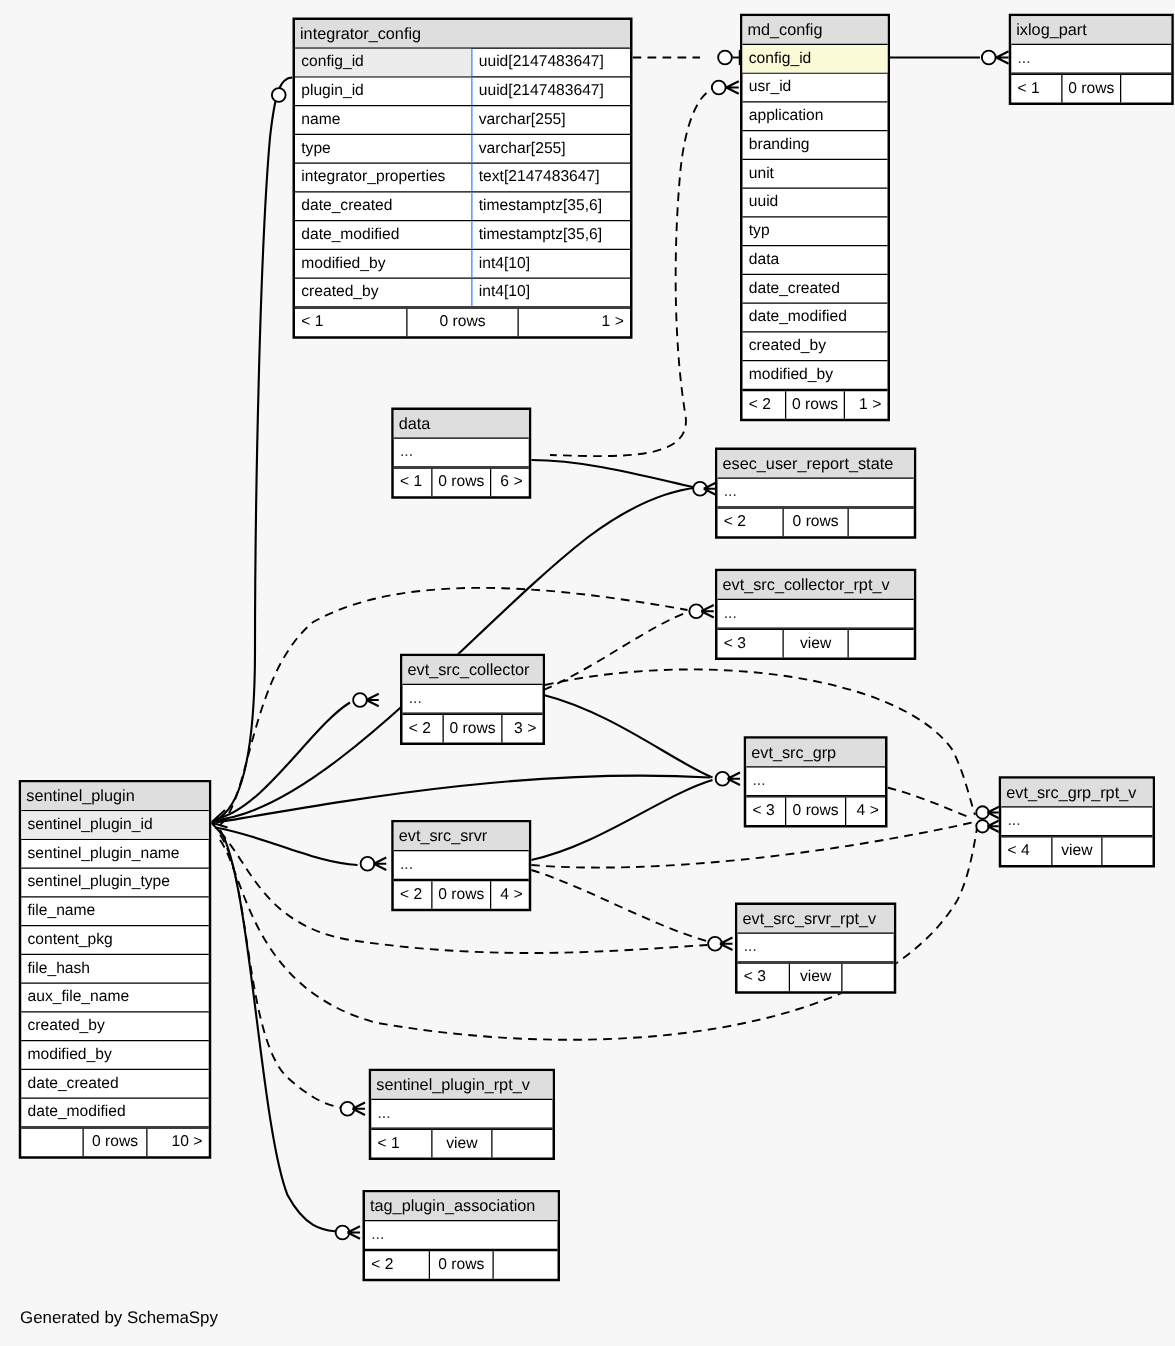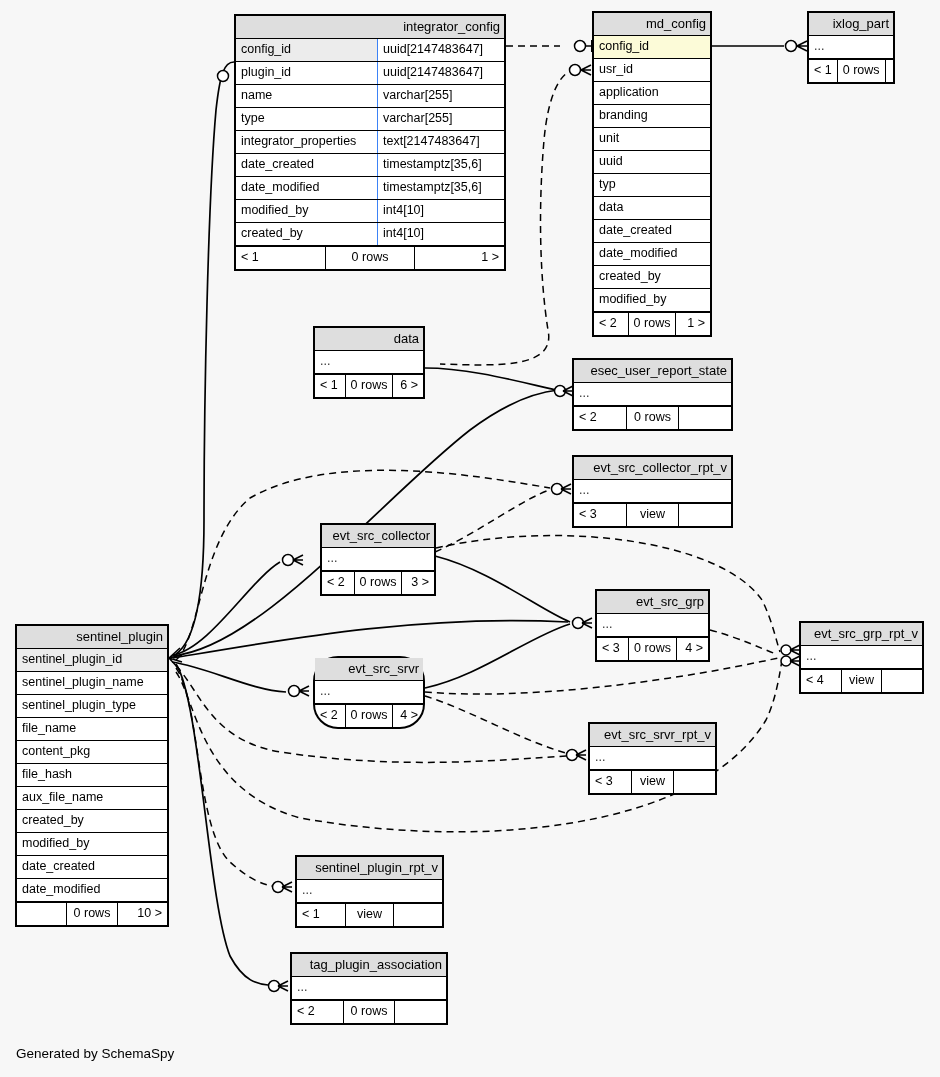--- a/index.html
+++ b/index.html
@@ -32,21 +32,21 @@
     border: 2px solid #000;
     background: #ffffff;
     box-sizing: border-box;
     font-size: 12.5px;
     color: #000;
     z-index: 5;
   }
   .table-title {
     background: #dedede;
     border-bottom: 1px solid #000;
-    text-align: right;
+    text-align: left;
     padding: 3px 4px 4px 4px;
     font-size: 13px;
     line-height: 15px;
     white-space: nowrap;
   }
   .row {
     display: flex;
     border-bottom: 1px solid #000;
     box-sizing: border-box;
   }
@@ -284,21 +284,21 @@
         </div>
         <div class="row">
           <div class="cell-name">modified_by</div>
         </div>
         <div class="footer-row">
           <div class="fr-left" style="flex: 1 1 0px;">&lt; 2</div>
           <div class="fr-mid" style="flex: 1 1 0px;">0 rows</div>
           <div class="fr-right" style="flex: 1 1 0px;">1 &gt;</div>
         </div>
       </div>
-      <div class="table-node" style="left: 807px; top: 11px; width: 88px;">
+      <div class="table-node" style="left: 807px; top: 11px; width: 132px;">
         <div class="table-title">ixlog_part</div>
         <div class="row ellipsis">
           <div class="cell-name">...</div>
         </div>
         <div class="footer-row">
           <div class="fr-left" style="flex: 1 1 0px;">&lt; 1</div>
           <div class="fr-mid" style="flex: 1 1 0px;">0 rows</div>
           <div class="fr-right" style="flex: 1 1 0px;"></div>
         </div>
       </div>
@@ -361,21 +361,21 @@
         <div class="table-title">evt_src_grp_rpt_v</div>
         <div class="row ellipsis">
           <div class="cell-name">...</div>
         </div>
         <div class="footer-row">
           <div class="fr-left" style="flex: 1 1 0px;">&lt; 4</div>
           <div class="fr-mid" style="flex: 1 1 0px;">view</div>
           <div class="fr-right" style="flex: 1 1 0px;"></div>
         </div>
       </div>
-      <div class="table-node" style="left: 313px; top: 656px; width: 112px; border-radius: 25px;">
+      <div class="table-node" style="left: 313px; top: 656px; width: 112px;">
         <div class="table-title">evt_src_srvr</div>
         <div class="row ellipsis">
           <div class="cell-name">...</div>
         </div>
         <div class="footer-row">
           <div class="fr-left" style="flex: 1 1 0px;">&lt; 2</div>
           <div class="fr-mid" style="flex: 1 1 0px;">0 rows</div>
           <div class="fr-right" style="flex: 1 1 0px;">4 &gt;</div>
         </div>
       </div>

